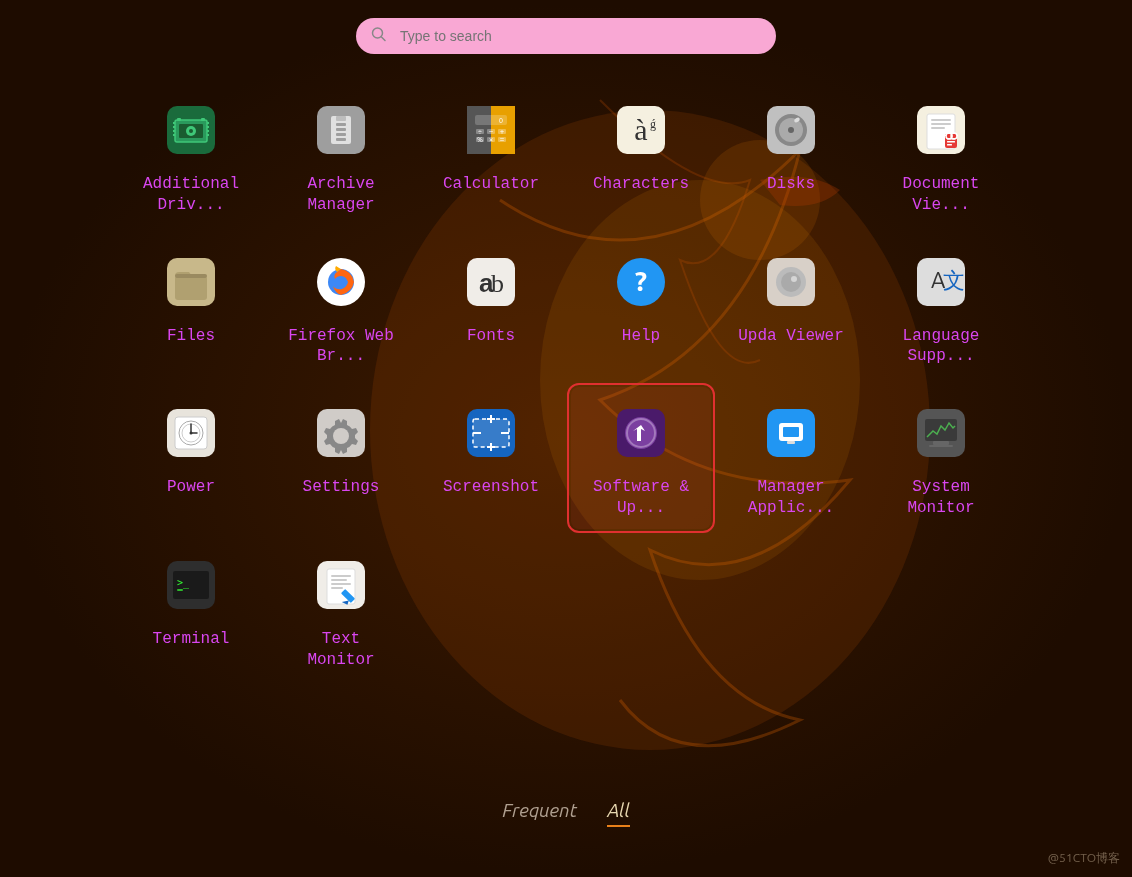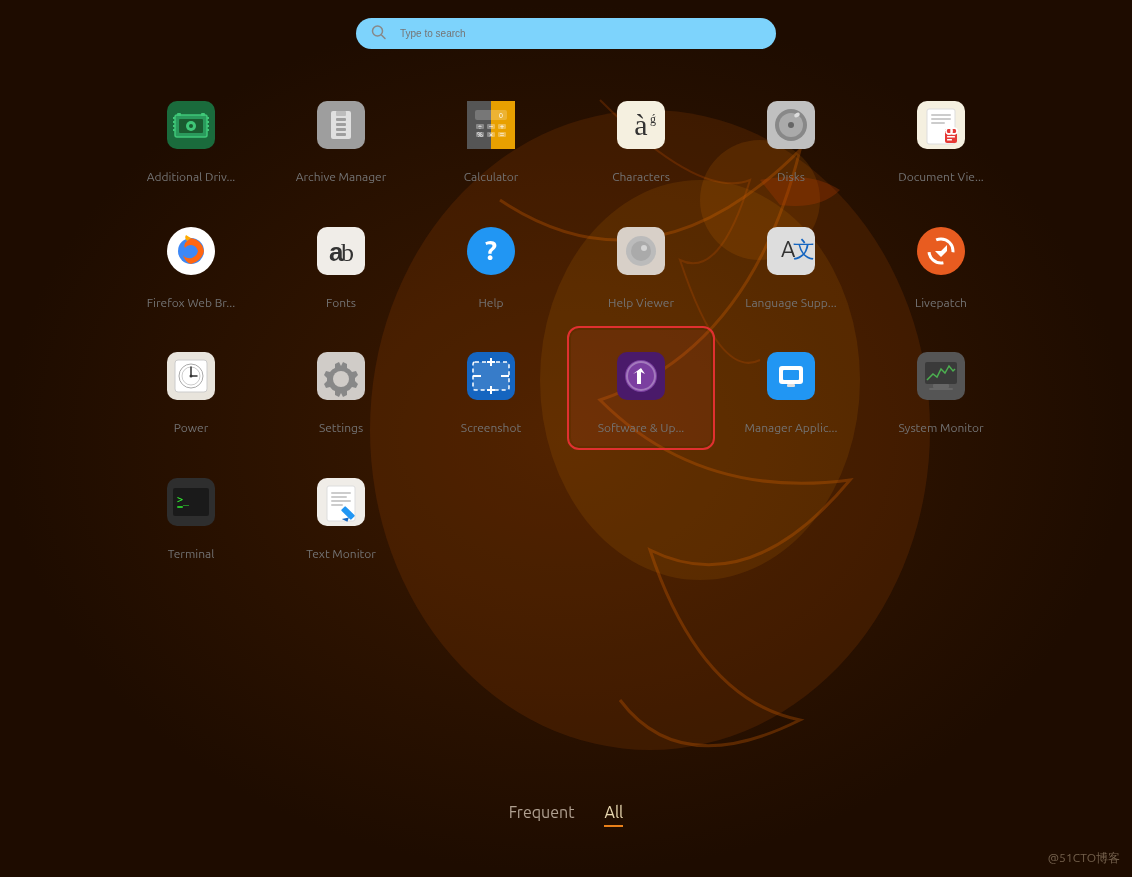--- a/index.html
+++ b/index.html
@@ -29,25 +29,25 @@
     }
 
     .search-bar-container {
       position: relative;
       z-index: 10;
       margin-top: 18px;
       width: 420px;
     }
     .search-bar {
       width: 100%;
-      background: #7dd3fc;
+      background: #f9a8d4;
       border: none;
       border-radius: 30px;
       padding: 10px 20px 10px 44px;
-      font-size: 10px;
+      font-size: 14px;
       color: #555;
       outline: none;
     }
     .search-icon-wrap {
       position: absolute;
       left: 15px;
       top: 50%;
       transform: translateY(-50%);
       color: #888;
       font-size: 15px;
@@ -87,41 +87,43 @@
       display: flex;
       align-items: center;
       justify-content: center;
       margin-bottom: 8px;
       position: relative;
       overflow: hidden;
       flex-shrink: 0;
     }
 
     .app-label {
-      font-size: 12px;
-      color: #737373;
+      font-size: 16px;
+      color: #d946ef;
       text-align: center;
       line-height: 1.3;
       max-width: 110px;
       word-break: break-word;
+      font-family: Liberation Mono, monospace;
     }
 
     
     .bottom-tabs {
       position: absolute;
       bottom: 50px;
       z-index: 10;
       display: flex;
       gap: 30px;
     }
     .tab-item {
-      font-size: 16px;
+      font-size: 19px;
       color: #b0a090;
       cursor: pointer;
       padding-bottom: 4px;
+      font-style: italic;
     }
     .tab-item.active {
       color: #e8d8b0;
       border-bottom: 2px solid #e8801a;
     }
 
     
     .watermark {
       position: absolute;
       bottom: 10px;
@@ -345,20 +347,31 @@
         <circle cx="32" cy="30" r="3" fill="none" stroke="white" stroke-width="1.5"></circle>
         <circle cx="37" cy="30" r="3" fill="none" stroke="white" stroke-width="1.5"></circle>
         <line x1="35" y1="30" x2="36" y2="30" stroke="white" stroke-width="1"></line>
         <line x1="29" y1="30" x2="28" y2="29" stroke="white" stroke-width="1"></line>
         <line x1="40" y1="30" x2="41" y2="29" stroke="white" stroke-width="1"></line>
       </svg>
       </div>
       <span class="app-label">Document Vie...</span>
     </div>
     <div class="app-item">
+      <div class="app-icon icon-files" style="background: none; overflow: visible;">
+        <svg width="48" height="48" viewBox="0 0 48 48">
+        <rect width="48" height="48" rx="10" fill="#c8b88a"></rect>
+        <rect x="8" y="18" width="32" height="24" rx="3" fill="#b0a070"></rect>
+        <path d="M8 18 Q8 14 12 14 L22 14 L25 18 Z" fill="#b0a070"></path>
+        <rect x="8" y="16" width="32" height="4" rx="2" fill="#9a8a60"></rect>
+      </svg>
+      </div>
+      <span class="app-label">Files</span>
+    </div>
+    <div class="app-item">
       <div class="app-icon icon-firefox" style="background: none; overflow: visible;">
         <svg width="48" height="48" viewBox="0 0 48 48">
         <circle cx="24" cy="24" r="24" fill="white"></circle>
 
         <circle cx="24" cy="24" r="13" fill="#3d88f5"></circle>
         <path d="M24,11 Q35,13 37,24 Q35,34 24,37 Q18,35 16,28 Q19,32 25,31 Q30,29 31,24 Q29,18 24,18 Q20,18 18,21 Q16,17 20,14 Z" fill="#ff6611"></path>
         <path d="M20,14 Q17,11 19,8 Q22,10 24,11 Z" fill="#ffaa00"></path>
       </svg>
       </div>
       <span class="app-label">Firefox Web Br...</span>
@@ -384,41 +397,31 @@
     </div>
     <div class="app-item">
       <div class="app-icon icon-image-viewer" style="background: none; overflow: visible;">
         <svg width="48" height="48" viewBox="0 0 48 48">
         <rect width="48" height="48" rx="10" fill="#d8d0c8"></rect>
         <circle cx="24" cy="24" r="15" fill="#bbb"></circle>
         <circle cx="24" cy="24" r="10" fill="#aaa"></circle>
         <circle cx="27" cy="21" r="3" fill="rgba(255,255,255,0.5)"></circle>
       </svg>
       </div>
-      <span class="app-label">Help Viewer</span>
+      <span class="app-label">Upda Viewer</span>
     </div>
     <div class="app-item">
       <div class="app-icon icon-language" style="background: none; overflow: visible;">
         <svg width="48" height="48" viewBox="0 0 48 48">
         <rect width="48" height="48" rx="10" fill="#ddd"></rect>
         <text x="14" y="30" font-size="22" fill="#333">A</text>
         <text x="26" y="30" font-size="22" fill="#1565C0">文</text>
       </svg>
       </div>
       <span class="app-label">Language Supp...</span>
-    </div>
-    <div class="app-item">
-      <div class="app-icon icon-livepatch" style="background: none; overflow: visible;">
-        <svg width="48" height="48" viewBox="0 0 48 48">
-        <circle cx="24" cy="24" r="24" fill="#e85c20"></circle>
-        <path d="M24,12 A12,12 0 0,1 36,24 A12,12 0 0,1 24,36 A12,12 0 0,1 12,24 A12,12 0 0,1 24,12" fill="none" stroke="white" stroke-width="3" stroke-dasharray="20 15"></path>
-        <path d="M30,18 L24,24 L18,24 L24,30 L30,24" fill="white"></path>
-      </svg>
-      </div>
-      <span class="app-label">Livepatch</span>
     </div>
     <div class="app-item">
       <div class="app-icon icon-logs" style="background: none; overflow: visible;">
         <svg width="48" height="48" viewBox="0 0 48 48">
         <rect width="48" height="48" rx="10" fill="#e8e4dc"></rect>
         <rect x="8" y="8" width="32" height="32" rx="3" fill="white" stroke="#ccc" stroke-width="1"></rect>
         <circle cx="24" cy="24" r="12" fill="white" stroke="#aaa" stroke-width="1"></circle>
         <circle cx="24" cy="24" r="9" fill="white" stroke="#999" stroke-width="0.5"></circle>
         <line x1="24" y1="15" x2="24" y2="24" stroke="#333" stroke-width="1.5" stroke-linecap="round"></line>
         <line x1="24" y1="24" x2="30" y2="24" stroke="#333" stroke-width="1.5" stroke-linecap="round"></line>

